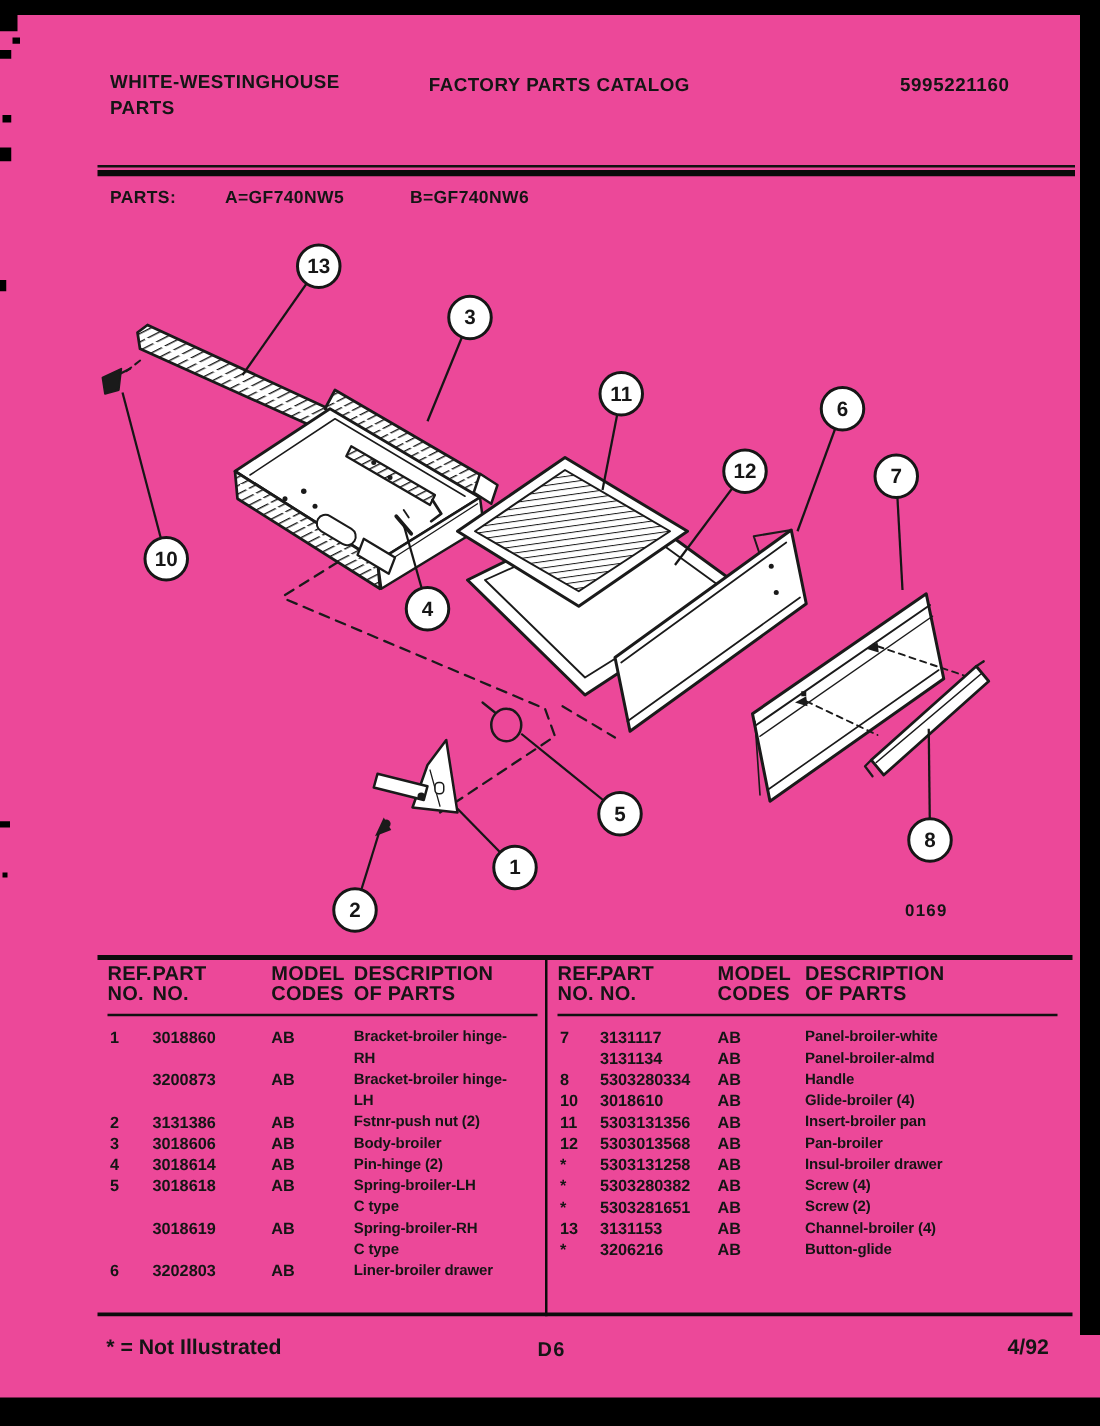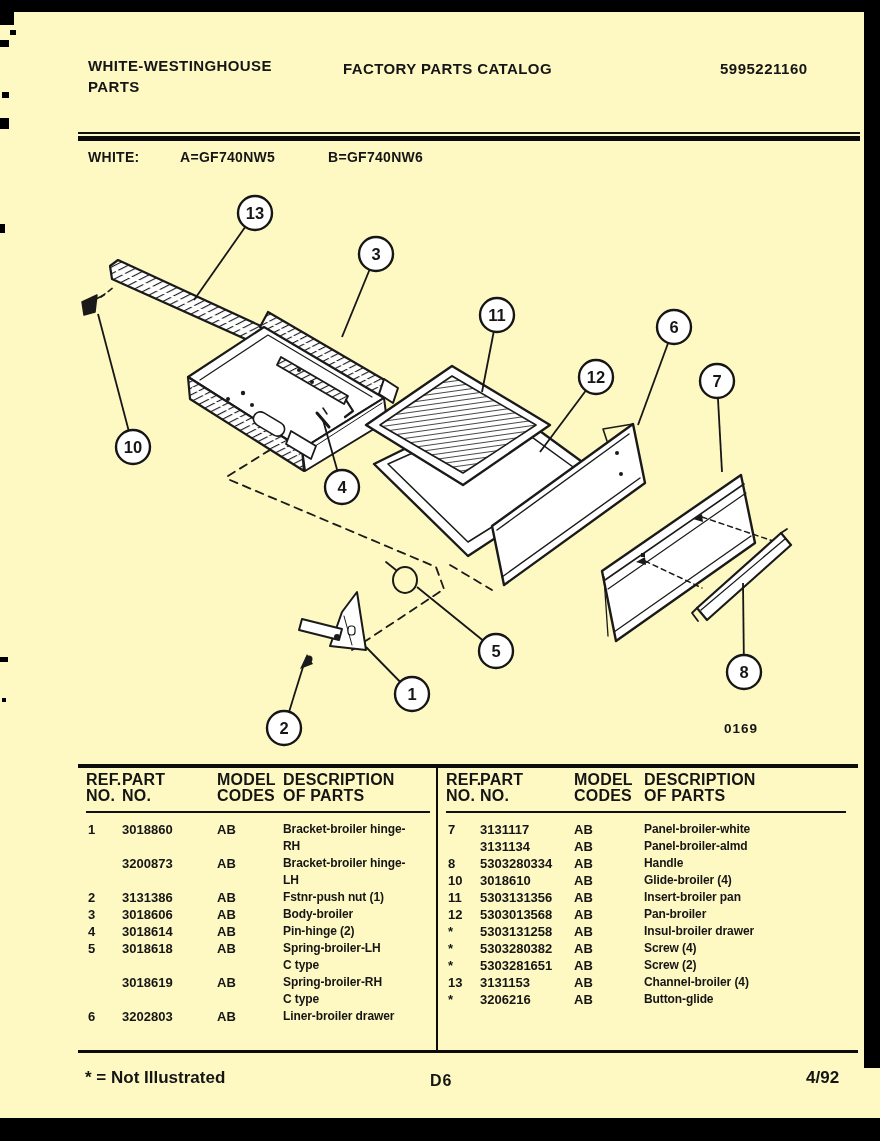--- a/index.html
+++ b/index.html
@@ -1,17 +1,17 @@
 <!DOCTYPE html>
 <html><head>
 <meta charset="utf-8">
 <style>
   html,body{margin:0;padding:0;background:#777;}
   .page{
-    position:relative;width:880px;height:1141px;background:#fef9c3;
+    position:relative;width:880px;height:1141px;background:#ec4899;
     font-family:"Liberation Sans",sans-serif;color:#151515;overflow:hidden;
     margin:0 auto;
   }
   .abs{position:absolute;}
   .bar{position:absolute;background:#000;}
   
   .brand{left:88px;top:55px;font-size:15px;font-weight:700;line-height:21px;letter-spacing:.4px;}
   .title{left:343px;top:60px;font-size:15px;font-weight:700;letter-spacing:.4px;}
   .docnum{left:700px;top:60px;font-size:15px;font-weight:700;letter-spacing:.5px;margin-left:20px;}
   .rule-thin{left:78px;top:132px;width:782px;height:2px;background:#111;}
@@ -64,21 +64,21 @@
 
   <div class="abs brand">
     <div>WHITE-WESTINGHOUSE</div>
     <div>PARTS</div>
   </div>
   <div class="abs title">FACTORY PARTS CATALOG</div>
   <div class="abs docnum">5995221160</div>
   <div class="abs rule-thin"></div>
   <div class="abs rule-thick"></div>
   <div class="abs models">
-    <span>WHITE:</span>
+    <span>PARTS:</span>
     <span class="m-a">A=GF740NW5</span>
     <span class="m-b">B=GF740NW6</span>
   </div>
 
   <svg class="diagram" viewBox="0 182 880 580">
     <defs>
       <pattern id="hA" width="6" height="6" patternUnits="userSpaceOnUse" patternTransform="rotate(63)">
         <rect width="6" height="6" fill="#ffffff"></rect>
         <line x1="0" y1="0" x2="0" y2="6" stroke="#1a1a1a" stroke-width="2.2"></line>
       </pattern>
@@ -286,21 +286,21 @@
           <div class="ref"></div>
           <div class="part">3200873</div>
           <div class="codes">AB</div>
           <div class="desc">Bracket-broiler hinge-
 LH</div>
         </div>
         <div class="prow">
           <div class="ref">2</div>
           <div class="part">3131386</div>
           <div class="codes">AB</div>
-          <div class="desc">Fstnr-push nut (1)</div>
+          <div class="desc">Fstnr-push nut (2)</div>
         </div>
         <div class="prow">
           <div class="ref">3</div>
           <div class="part">3018606</div>
           <div class="codes">AB</div>
           <div class="desc">Body-broiler</div>
         </div>
         <div class="prow">
           <div class="ref">4</div>
           <div class="part">3018614</div>

